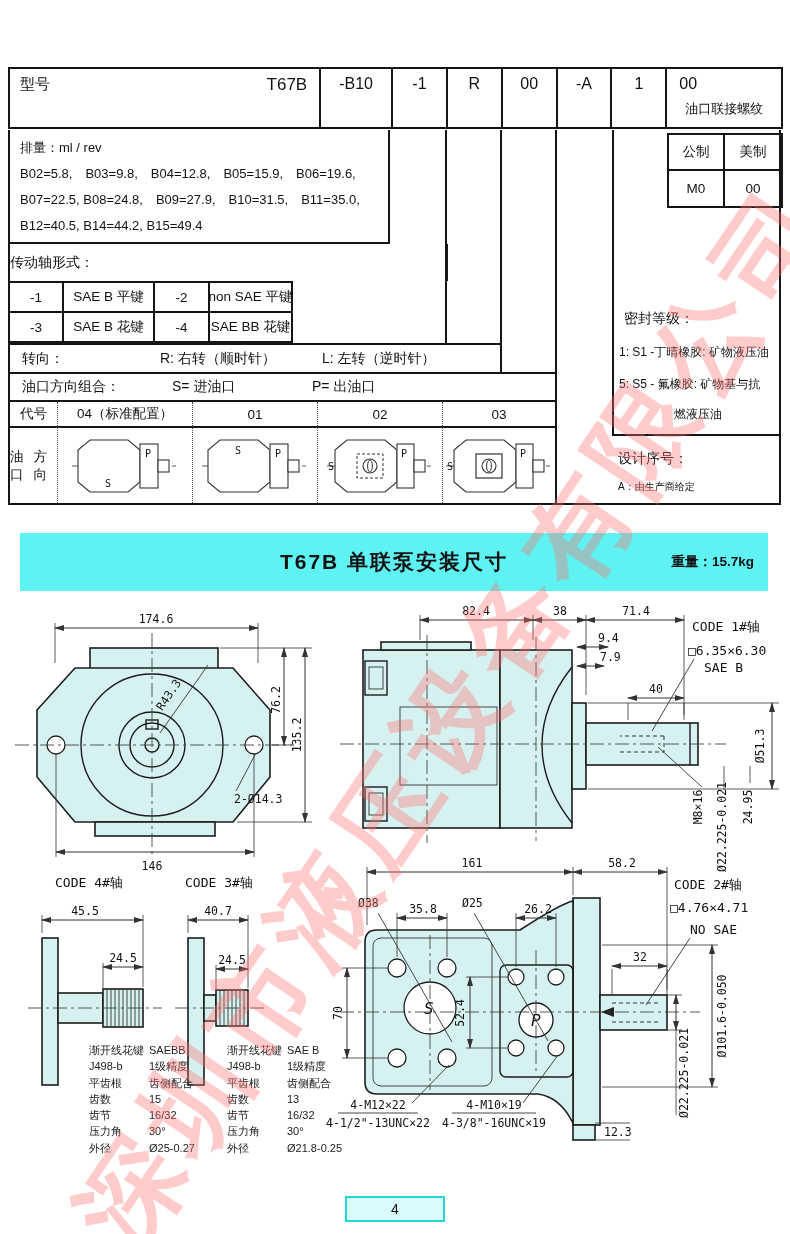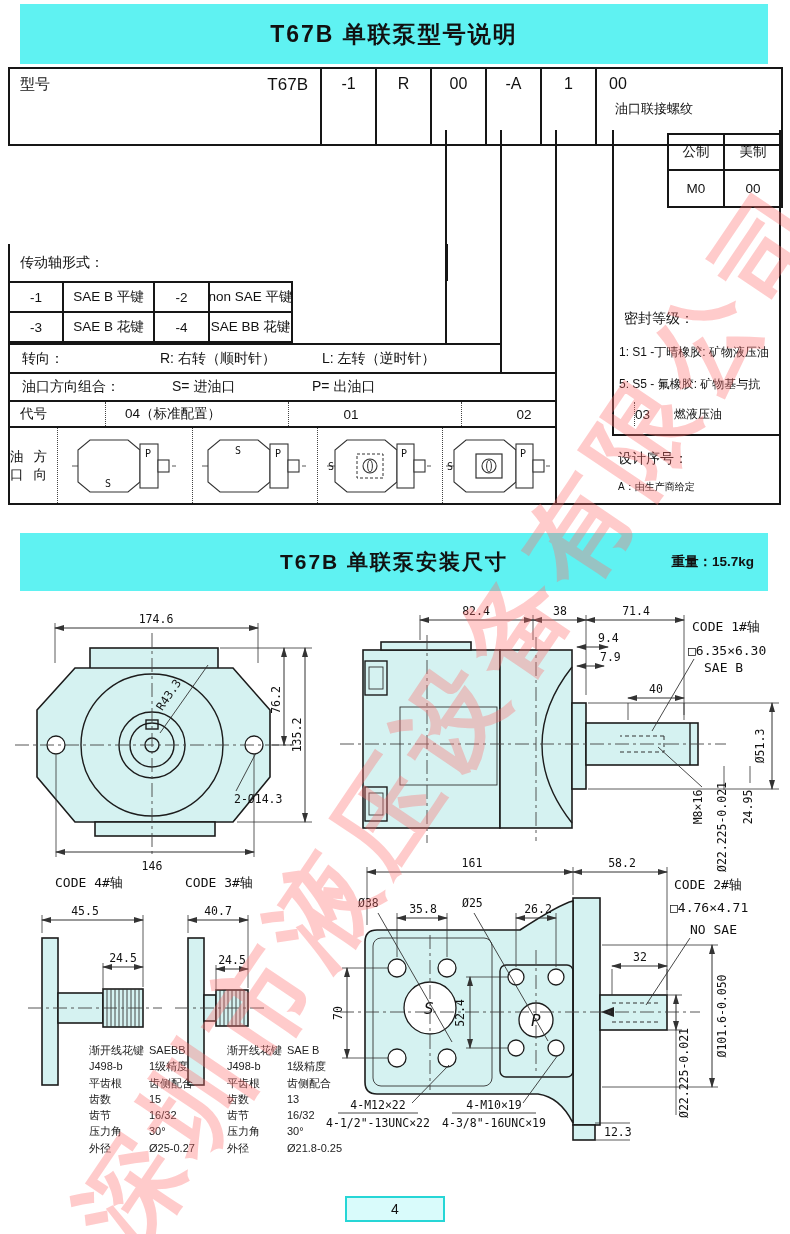--- a/index.html
+++ b/index.html
@@ -7,33 +7,33 @@
         font-family:"Liberation Sans",sans-serif;color:#111;}
   .abs{position:absolute;}
   .titlebar{position:absolute;left:20px;top:4px;width:748px;height:60px;background:#5FF2F2;
             display:flex;align-items:center;justify-content:center;font-size:23px;font-weight:bold;letter-spacing:2px;}
   .titlebar2{position:absolute;left:20px;top:533px;width:748px;height:58px;background:#5FF2F2;}
   .titlebar2 .t{position:absolute;left:0;right:0;top:0;bottom:0;display:flex;align-items:center;justify-content:center;
             font-size:21px;font-weight:bold;letter-spacing:2px;}
   .titlebar2 .w{position:absolute;right:14px;top:0;bottom:0;display:flex;align-items:center;font-size:13.5px;font-weight:bold;}
   
   .box{position:absolute;border:2px solid #161616;box-sizing:border-box;background:transparent;}
-  .hdr{left:8px;top:67px;width:775px;height:79px;display:flex;}
+  .hdr{left:8px;top:67px;width:775px;height:62px;display:flex;justify-content:space-between;}
   .hdr .c{border-right:2px solid #161616;box-sizing:border-box;text-align:center;padding-top:6px;font-size:16px;}
   .hdr .c:last-child{border-right:none;}
   .cell1{width:312px;text-align:left !important;padding:5px 8px 0 10px;}
   .cell1 .l1{display:flex;justify-content:space-between;font-size:15px;}
   .cell1 .l1 .mv{font-size:17px;padding-right:4px;}
   .cell1 .l2{font-size:12.5px;margin-top:6px;white-space:nowrap;}
   .cell8{width:114px;}
   .cell8 .v{text-align:left;padding-left:12px;font-size:16px;}
   .cell8 .t{font-size:13px;margin-top:7px;}
   .disp{left:8px;top:130px;width:382px;height:114px;border-top:none;padding:5px 0 0 10px;font-size:13px;line-height:26px;white-space:nowrap;}
   .shaftlabel{left:8px;top:244px;width:440px;height:37px;border-top:none;border-bottom:none;
-              font-size:14px;line-height:36px;padding-left:10px;}
+              font-size:14px;line-height:36px;}
   .shafttbl{left:8px;top:281px;width:285px;height:62px;display:grid;grid-template-columns:54px 91px 55px 81px;}
   .shafttbl div{border-right:2px solid #161616;border-bottom:2px solid #161616;box-sizing:border-box;
                 display:flex;align-items:center;justify-content:center;font-size:13.5px;white-space:nowrap;}
   .shafttbl div:nth-child(4n){border-right:none;}
   .shafttbl div:nth-child(n+5){border-bottom:none;}
   .rrow{font-size:14px;}
   .rrow span{position:absolute;top:0;bottom:0;display:flex;align-items:center;white-space:nowrap;}
   .vline{position:absolute;width:2px;background:#161616;}
   .hline{position:absolute;height:2px;background:#161616;}
   .codegrid{display:grid;grid-template-columns:47px 135px 125px 125px 1fr;}
@@ -71,42 +71,46 @@
              border:2px solid #26D6D6;box-sizing:border-box;display:flex;align-items:center;justify-content:center;font-size:14px;}
   .watermark{position:absolute;left:46px;top:1198px;transform:rotate(-56deg);transform-origin:0 0;
              font-size:104px;font-weight:bold;letter-spacing:10px;color:rgba(255,110,110,0.36);
              white-space:nowrap;pointer-events:none;z-index:40;}
 </style>
 </head>
 <body>
 
 <div class="page">
 
-  <div class="titlebar">
-    <span>T67B 单联泵型号说明</span>
-  </div>
 
   <div class="box hdr">
     <div class="c cell1">
       <div class="l1">
         <span>型号</span>
         <span class="mv">T67B</span>
       </div>
     </div>
+    <div class="c" style="width:72px">-B10</div>
     <div class="c" style="width:55px">-1</div>
     <div class="c" style="width:55px">R</div>
     <div class="c" style="width:55px">00</div>
     <div class="c" style="width:55px">-A</div>
     <div class="c" style="width:55px">1</div>
     <div class="c cell8">
       <div class="v">00</div>
       <div class="t">油口联接螺纹</div>
     </div>
   </div>
 
+  <div class="box disp">
+    <div>排量：ml / rev</div>
+    <div>B02=5.8,　B03=9.8,　B04=12.8,　B05=15.9,　B06=19.6,</div>
+    <div>B07=22.5, B08=24.8,　B09=27.9,　B10=31.5,　B11=35.0,</div>
+    <div>B12=40.5, B14=44.2, B15=49.4</div>
+  </div>
 
   <div class="box shaftlabel">传动轴形式：</div>
 
   <div class="box shafttbl">
     <div>-1</div>
     <div>SAE B 平键</div>
     <div>-2</div>
     <div>non SAE 平键</div>
     <div>-3</div>
     <div>SAE B 花键</div>
@@ -119,21 +123,21 @@
     <span style="left:162px">S= 进油口</span>
     <span style="left:302px">P= 出油口</span>
   </div>
 
   <div class="box rrow" style="left:8px;top:343px;width:494px;height:29px;border-bottom:none;">
     <span style="left:12px">转向：</span>
     <span style="left:150px">R: 右转（顺时针）</span>
     <span style="left:312px">L: 左转（逆时针）</span>
   </div>
 
-  <div class="box codegrid" style="left:8px;top:400px;width:549px;height:26px;border-bottom:none;gap:48px;">
+  <div class="box codegrid" style="left:8px;top:400px;width:549px;height:26px;border-bottom:none;">
     <div>代号</div>
     <div>04（标准配置）</div>
     <div>01</div>
     <div>02</div>
     <div>03</div>
   </div>
 
   <div class="box codegrid" style="left:8px;top:426px;width:549px;height:79px;">
     <div style="flex-direction:row">
       <div>油口</div>

